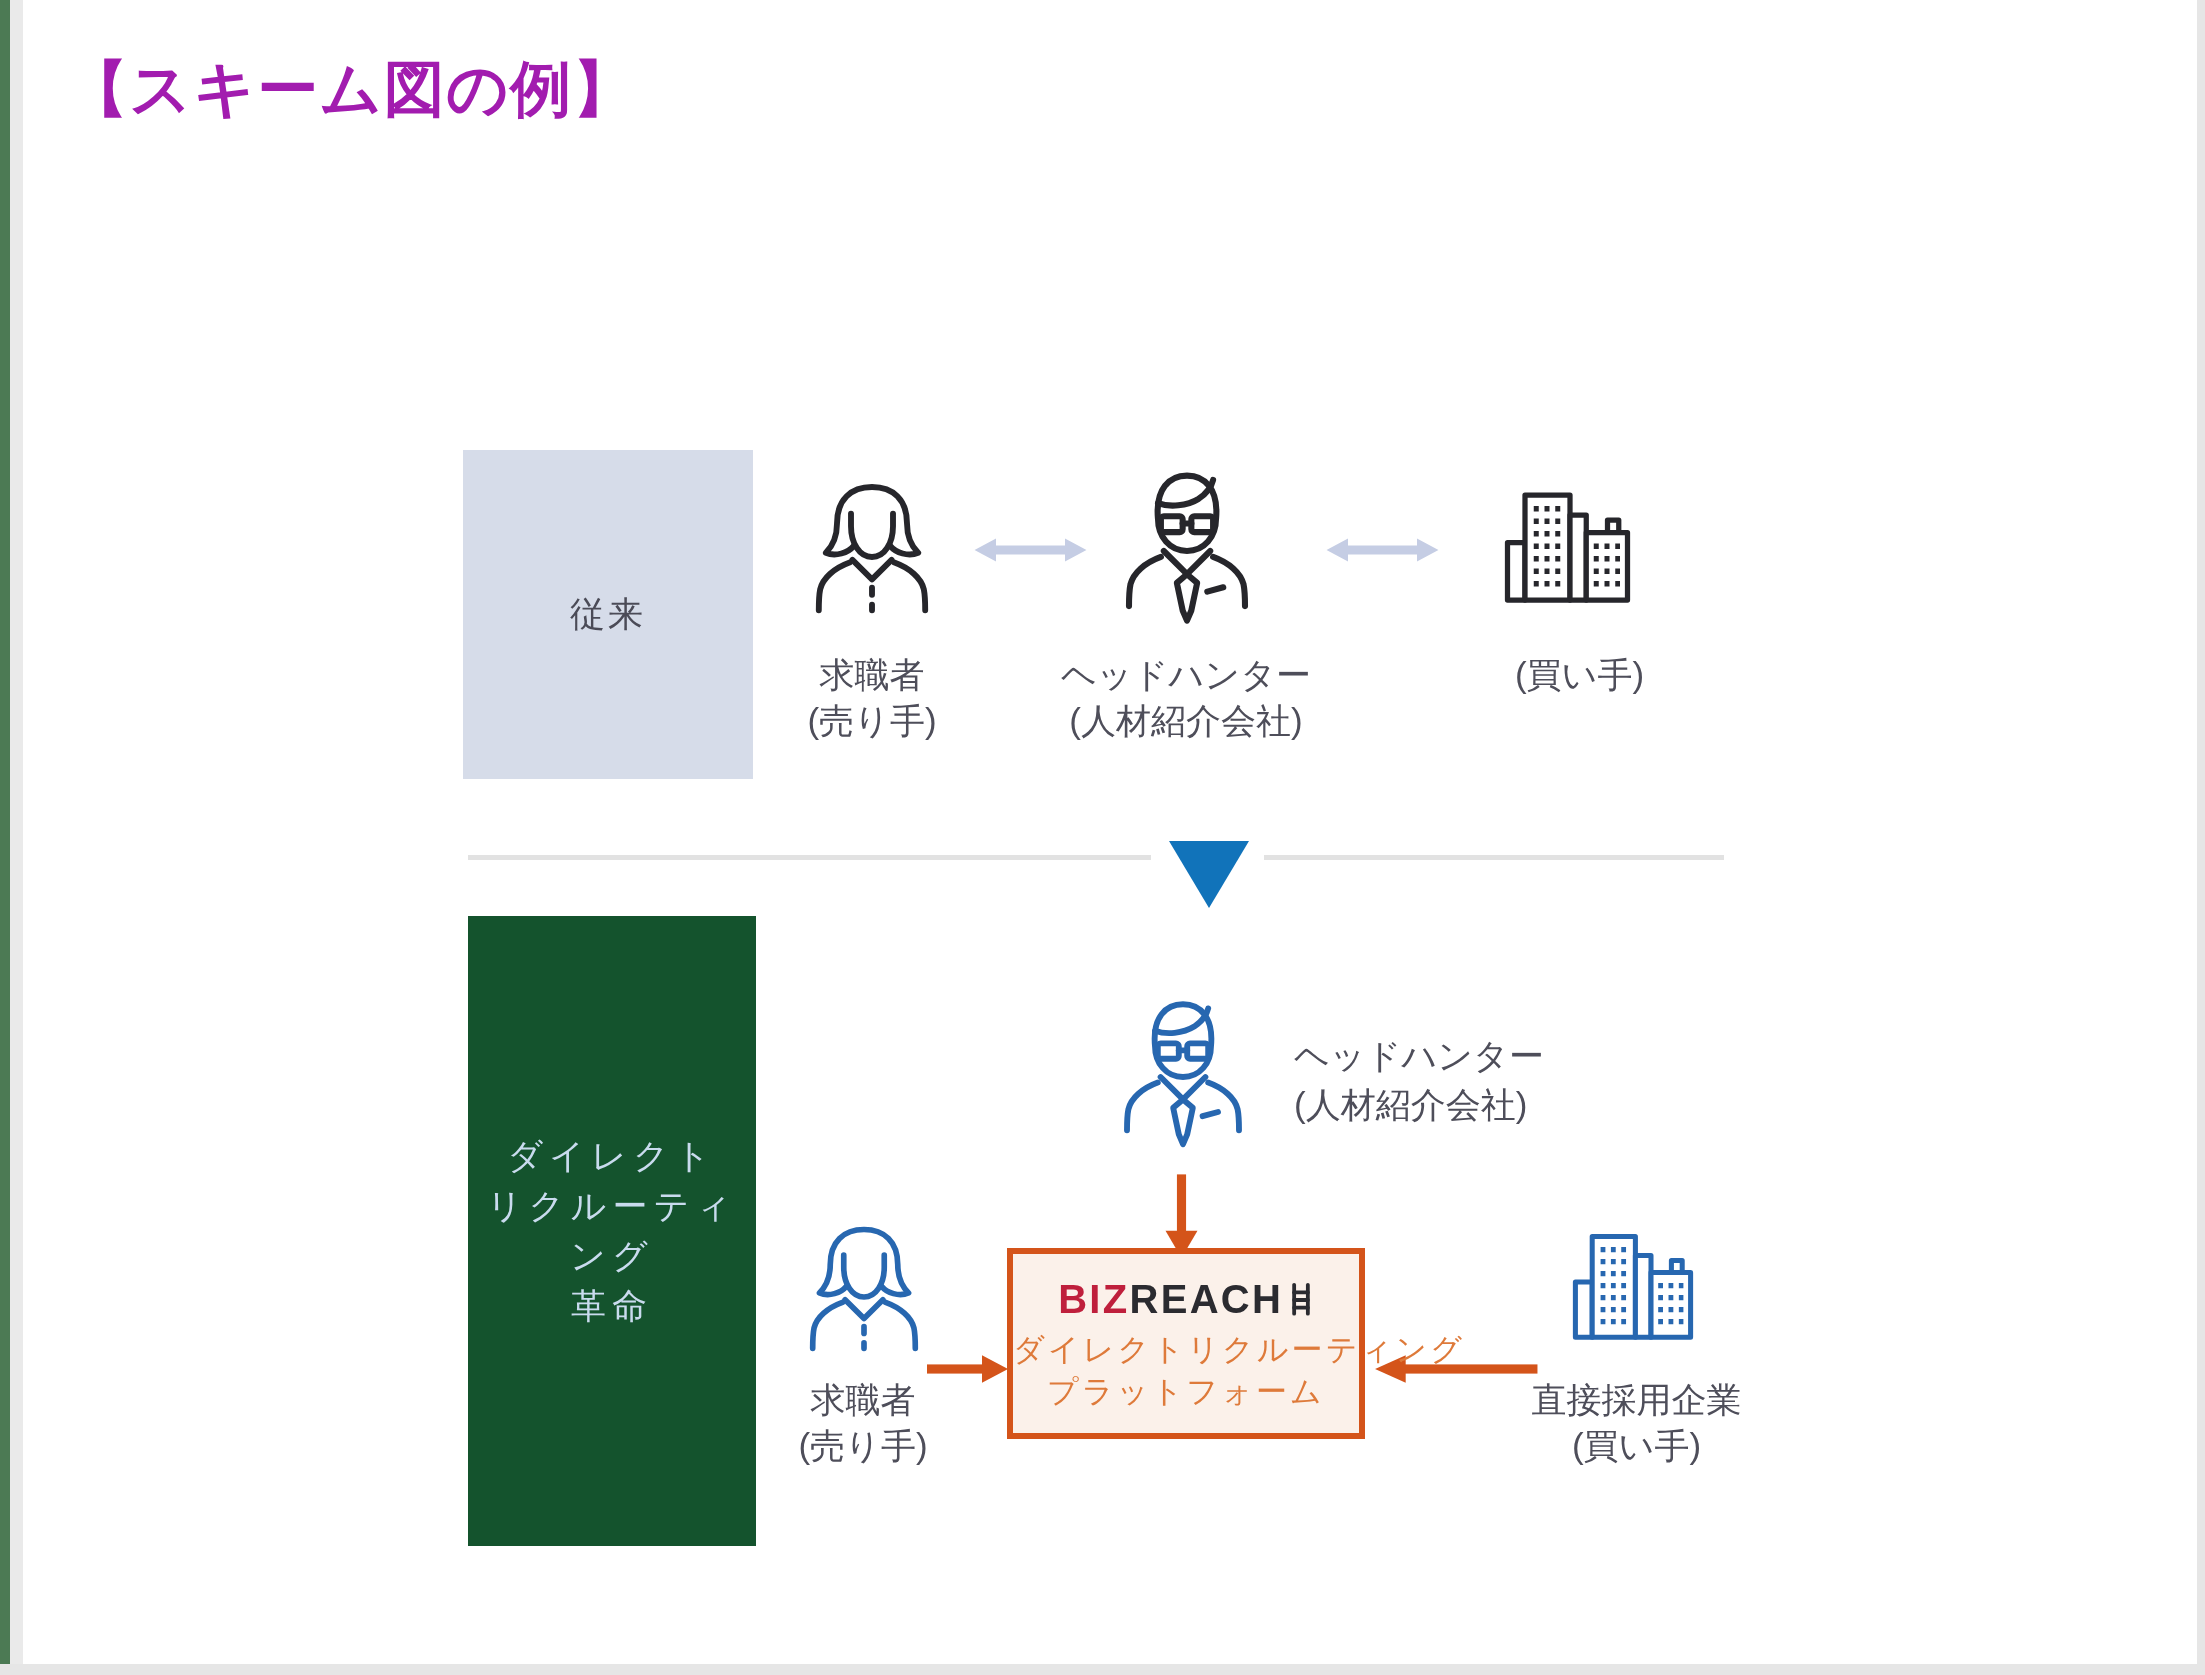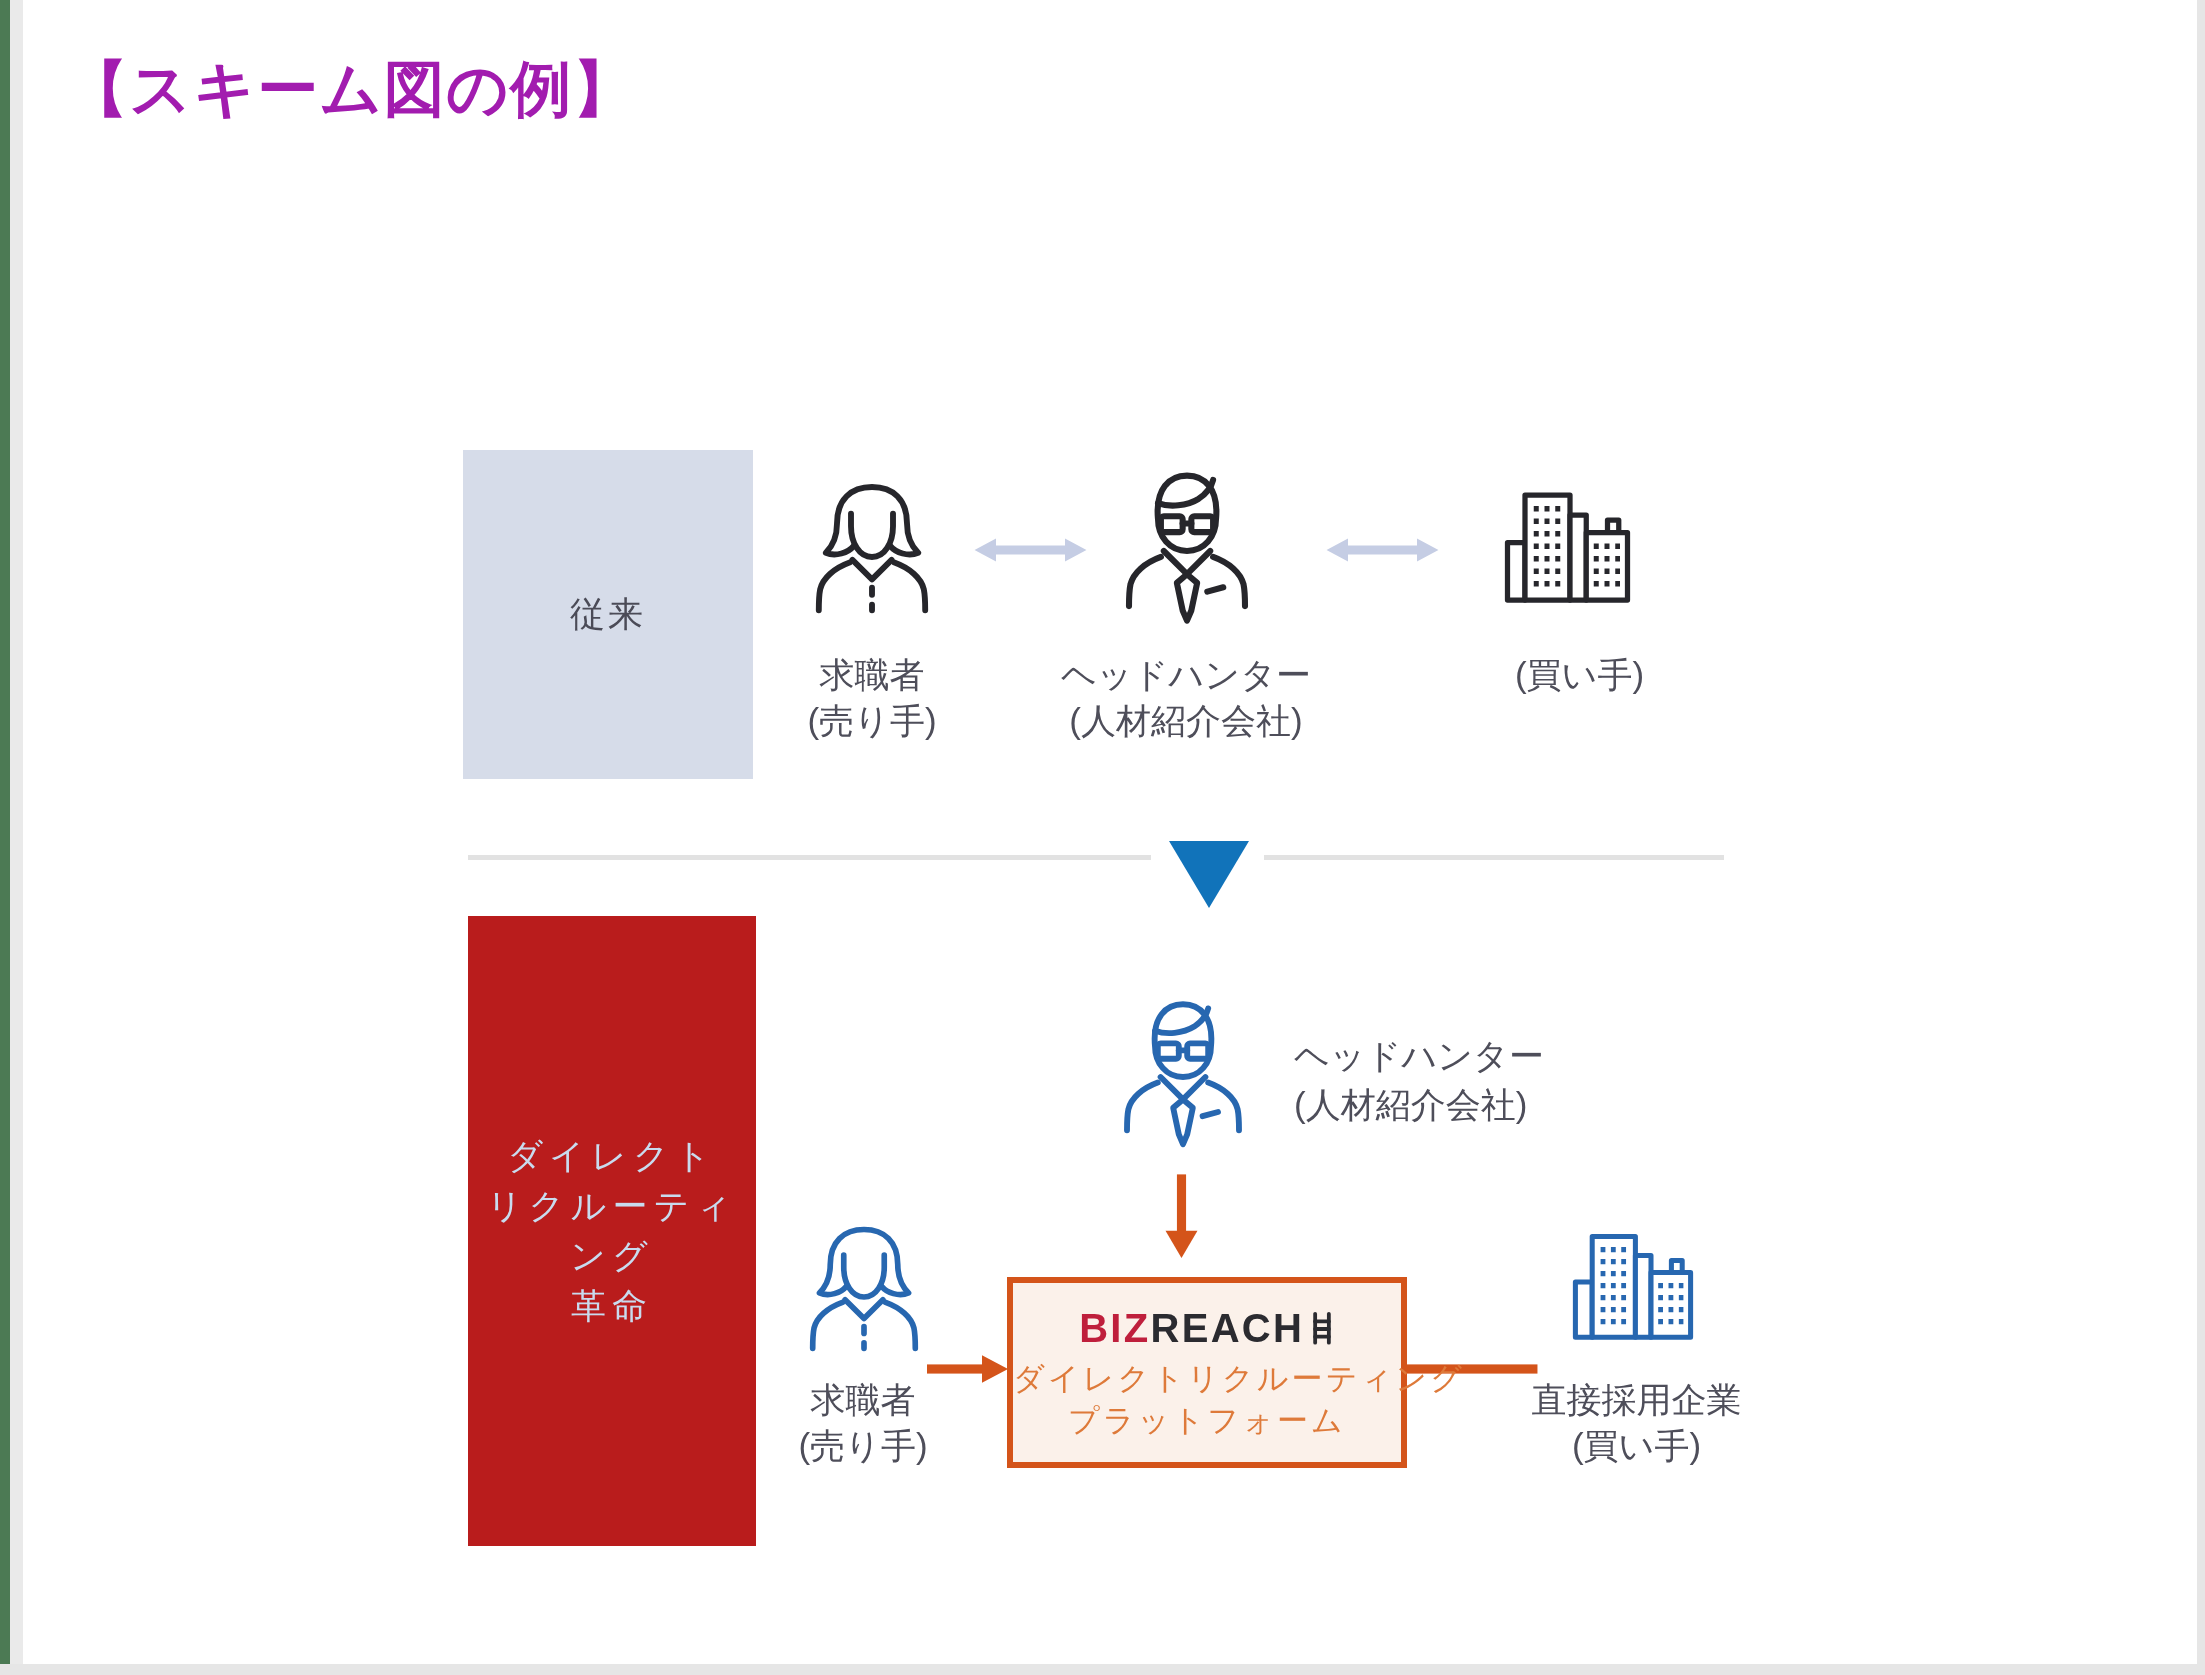--- a/index.html
+++ b/index.html
@@ -38,32 +38,32 @@
 
   .pos-arrlr-1{left:973px;top:533px;width:115px;height:34px;}
   .pos-arrlr-2{left:1325px;top:533px;width:115px;height:34px;}
 
   .divider{top:855px;height:5.4px;background:#e2e2e2;}
   .divider.seg1{left:468px;width:683px;}
   .divider.seg2{left:1264px;width:460px;}
   .triangle-down{left:1169px;top:841px;width:0;height:0;
     border-left:40px solid transparent;border-right:40px solid transparent;border-top:67px solid #1173ba;}
 
-  .after-box{left:468px;top:916px;width:288px;height:630px;background:#b91c1c;
+  .after-box{left:468px;top:916px;width:288px;height:630px;background:#14532d;
     display:flex;align-items:center;justify-content:center;}
   .after-box .inner{font-size:35px;line-height:50px;letter-spacing:6.1px;color:#c9dbee;text-align:center;}
 
   .pos-man-bottom{left:1099px;top:993px;width:168px;height:168px;}
   .hh-label{left:1294px;top:1031px;width:428px;font-size:35px;line-height:49px;color:#4e4e5a;text-align:left;}
 
   .pos-arrow-down{left:1164px;top:1174px;width:35px;height:86px;}
   .pos-arrow-right{left:927px;top:1352px;width:81px;height:34px;}
   .pos-arrow-left{left:1372px;top:1352px;width:167px;height:34px;}
 
-  .platform-box{left:1007px;top:1277px;width:400px;height:191px;background:#fbf1ea;
+  .platform-box{left:1007px;top:1248px;width:358px;height:191px;background:#fbf1ea;
     border:6.1px solid #d4541a;box-sizing:border-box;text-align:center;padding-top:24.5px;}
   .logo-row{font-size:40px;font-weight:700;letter-spacing:2.3px;white-space:nowrap;line-height:40px;}
   .logo-biz{color:#bf1f3c;}
   .logo-reach{color:#2b2b30;}
   .logo-ladder{display:inline-block;vertical-align:-3.1px;margin-left:4.6px;}
   .platform-caption{margin-top:10.7px;font-size:31px;line-height:42px;letter-spacing:3.1px;color:#de7a3a;white-space:nowrap;}
 
   .pos-woman-bottom{left:783px;top:1216px;width:162px;height:162px;}
   .pos-lbl-bot-js{left:710px;top:1377px;width:306px;}
   .pos-bldg-bottom{left:1554px;top:1222px;width:158px;height:144px;}

